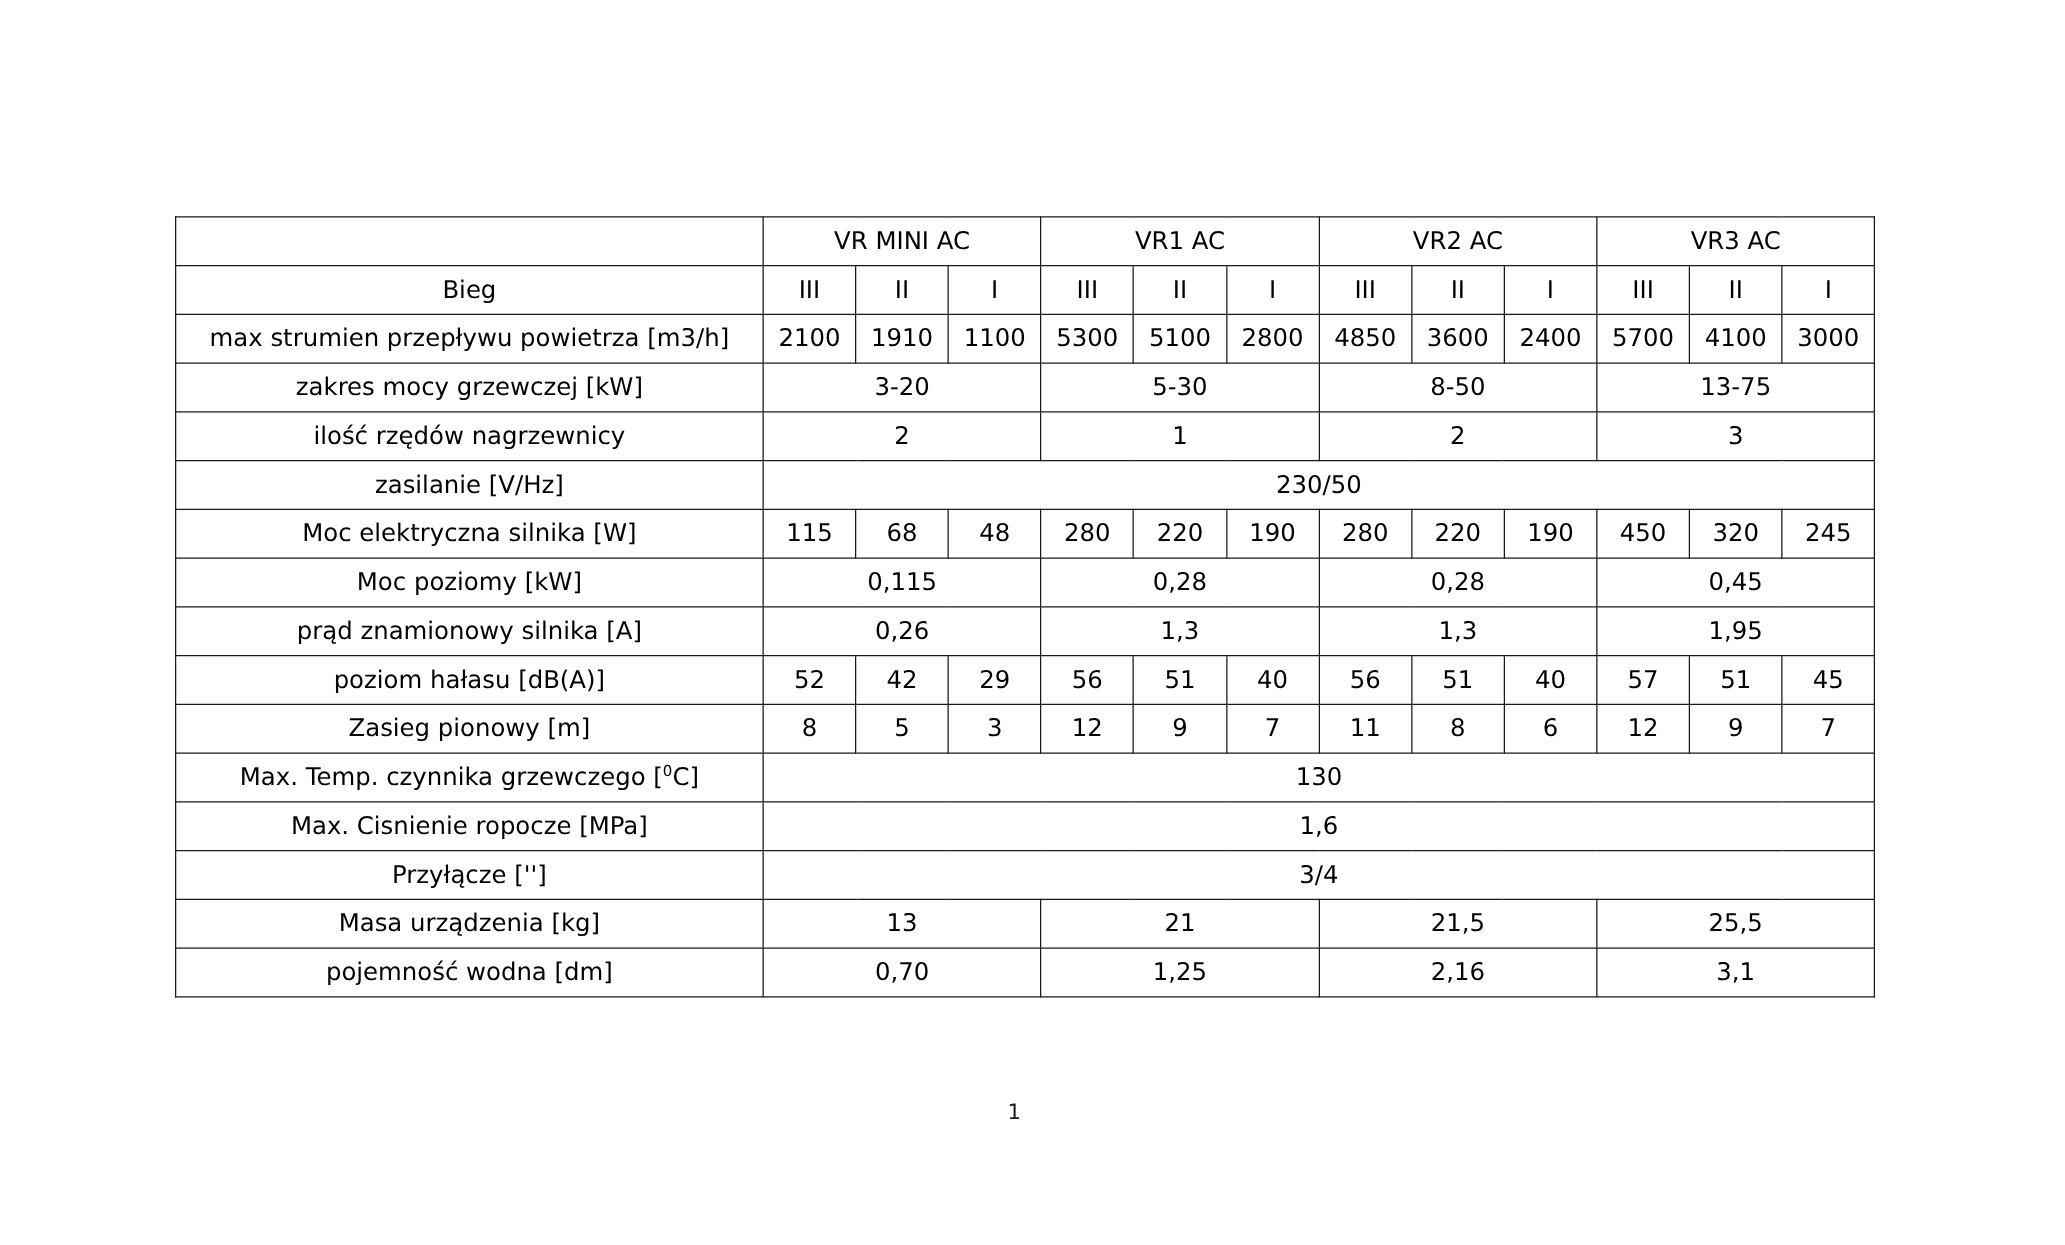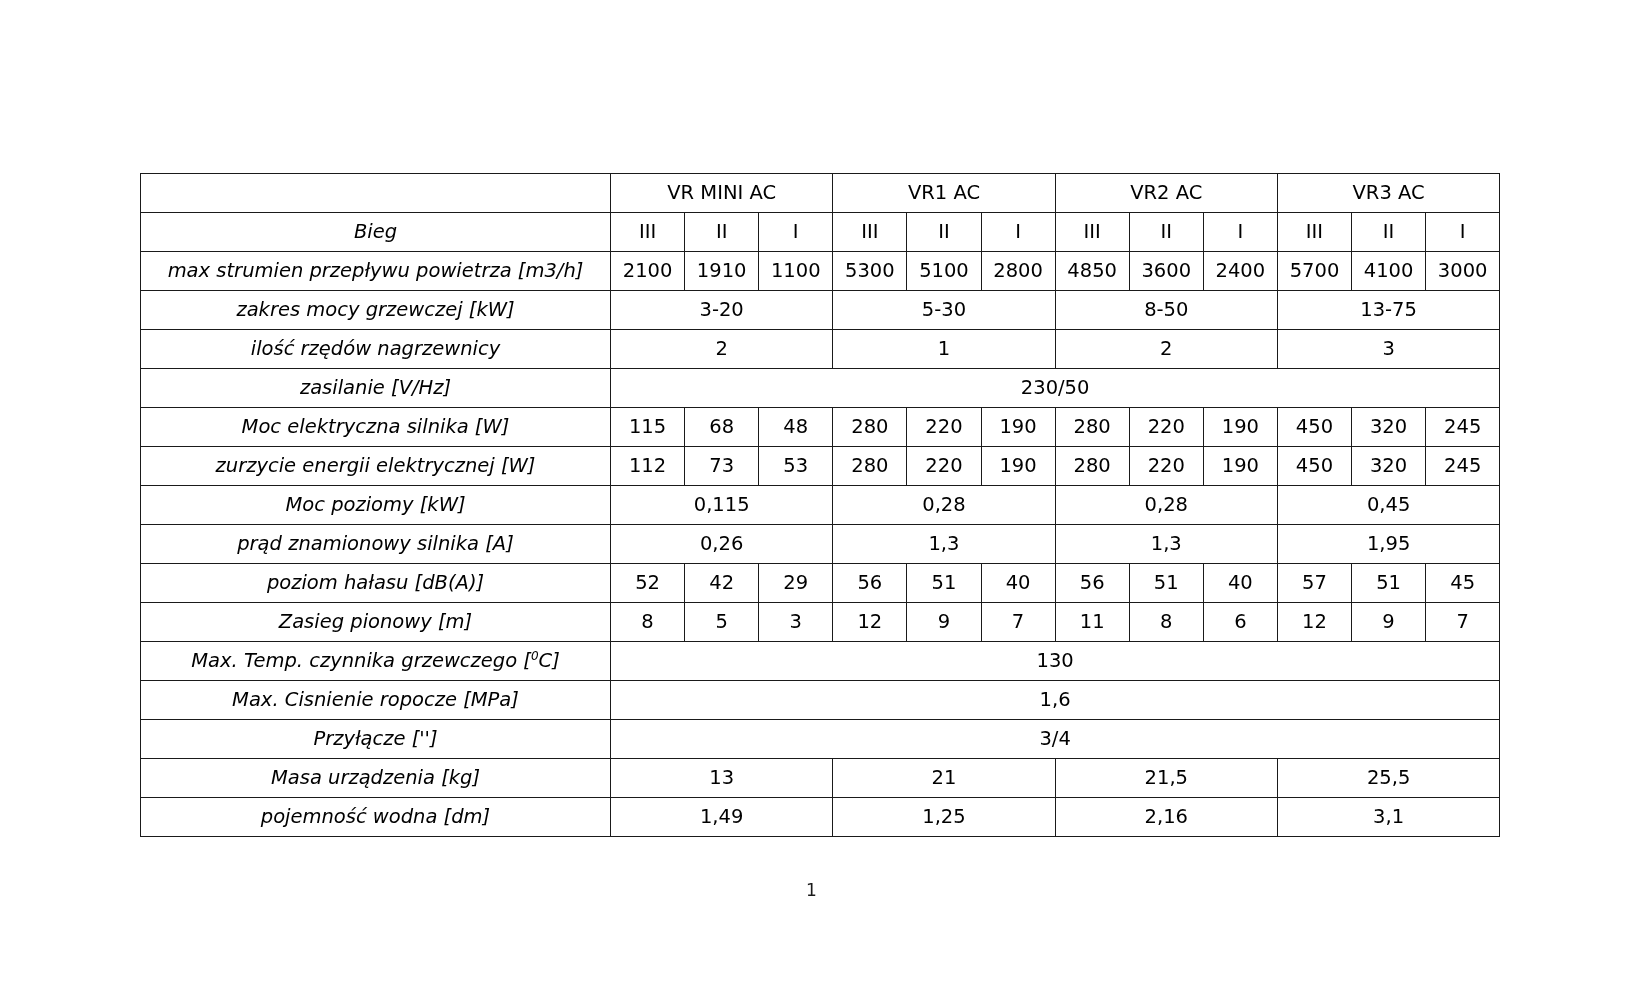--- a/index.html
+++ b/index.html
@@ -34,21 +34,20 @@
     padding: 6px 6px;
     text-align: center;
     vertical-align: middle;
     height: 26px;
     font-weight: 400;
     white-space: nowrap;
   }
   td.label {
     text-align: left;
     padding-left: 10px;
-    font-style: italic;
   }
   col.c-label { width: 470px; }
   col.c-num { width: 74.1px; }
   .sup {
     font-size: 12px;
     vertical-align: super;
     line-height: 0;
   }
   .page-mark {
     position: absolute;
@@ -144,35 +143,20 @@
           <td>220</td>
           <td>190</td>
           <td>280</td>
           <td>220</td>
           <td>190</td>
           <td>450</td>
           <td>320</td>
           <td>245</td>
         </tr>
         <tr>
-          <td class="label">zurzycie energii elektrycznej [W]</td>
-          <td>112</td>
-          <td>73</td>
-          <td>53</td>
-          <td>280</td>
-          <td>220</td>
-          <td>190</td>
-          <td>280</td>
-          <td>220</td>
-          <td>190</td>
-          <td>450</td>
-          <td>320</td>
-          <td>245</td>
-        </tr>
-        <tr>
           <td class="label">Moc poziomy [kW]</td>
           <td colspan="3">0,115</td>
           <td colspan="3">0,28</td>
           <td colspan="3">0,28</td>
           <td colspan="3">0,45</td>
         </tr>
         <tr>
           <td class="label">prąd znamionowy silnika [A]</td>
           <td colspan="3">0,26</td>
           <td colspan="3">1,3</td>
@@ -223,21 +207,21 @@
         </tr>
         <tr>
           <td class="label">Masa urządzenia [kg]</td>
           <td colspan="3">13</td>
           <td colspan="3">21</td>
           <td colspan="3">21,5</td>
           <td colspan="3">25,5</td>
         </tr>
         <tr>
           <td class="label">pojemność wodna [dm]</td>
-          <td colspan="3">1,49</td>
+          <td colspan="3">0,70</td>
           <td colspan="3">1,25</td>
           <td colspan="3">2,16</td>
           <td colspan="3">3,1</td>
         </tr>
       </tbody>
   </table>
 </div>
 
 <div class="page-mark">1</div>
 

